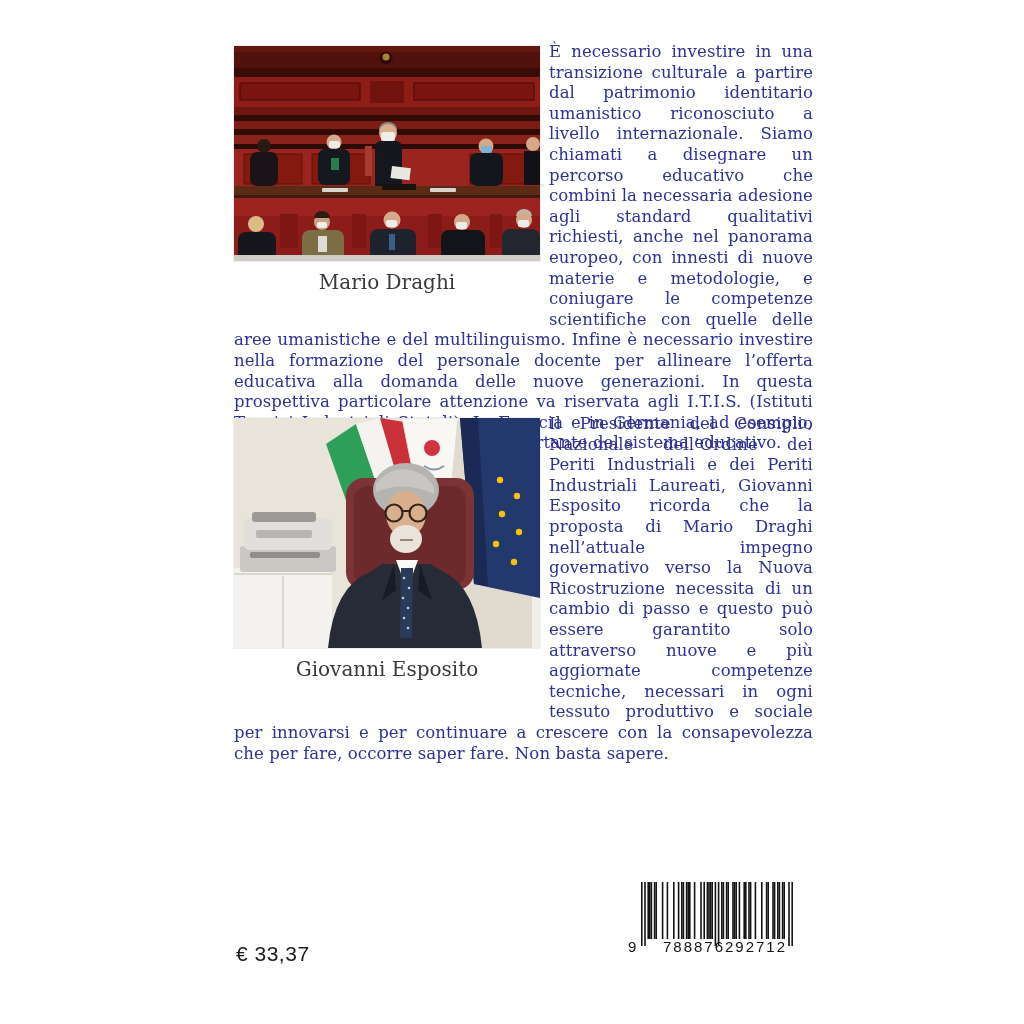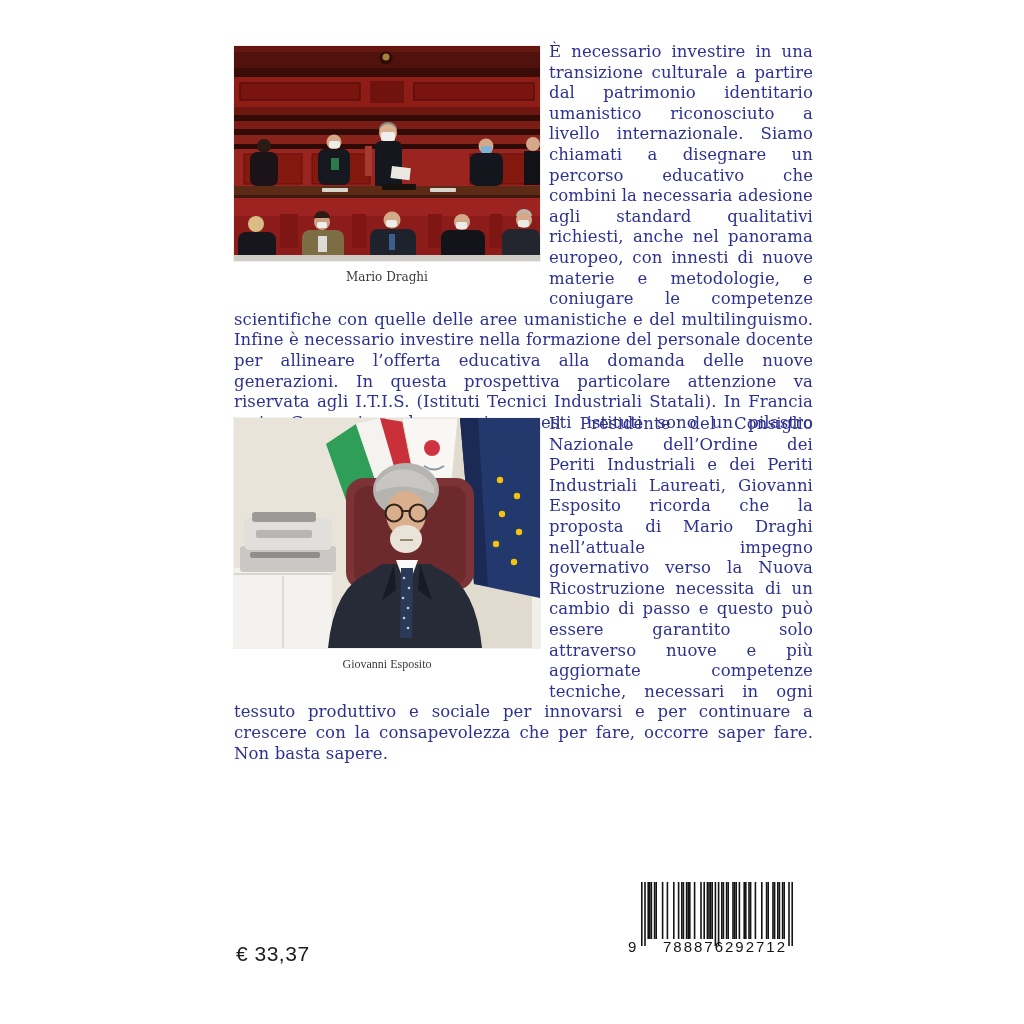--- a/index.html
+++ b/index.html
@@ -8,24 +8,24 @@
     font-family:"DejaVu Serif","Liberation Serif",serif; overflow:hidden;
   }
   .block { position:absolute; left:234px; width:579px; }
   #block-draghi   { top:42px; }
   #block-esposito { top:414px; }
   .block p {
     margin:0; text-align:justify; font-size:16.5px; line-height:20.6px;
     color:var(--body_text,#2e3191); letter-spacing:0.1px;
   }
   figure { float:left; width:306px; margin:4px 9px 18px 0; }
-  #figure-esposito { margin-bottom:30px;font-family:Liberation Serif, serif; }
+  #figure-esposito { margin-bottom:30px; }
   figure svg { display:block; width:306px; outline:1px solid rgba(0,0,0,0.06); }
   figcaption {
-    text-align:center; font-size:12px; margin-top:9px;
+    text-align:center; font-size:20px; margin-top:9px;
     color:var(--caption_text,#3a3a3a);
   }
   .price {
     position:absolute; left:236px; top:942px;
     font-family:"Liberation Sans","DejaVu Sans",sans-serif;
     font-size:21px; color:var(--price_text,#1c1c1c); letter-spacing:0.5px;
   }
   .barcode { position:absolute; left:641px; top:882px; width:154px; height:82px; }
   .barcode svg { position:absolute; left:0; top:0; }
   .bc-digits {

